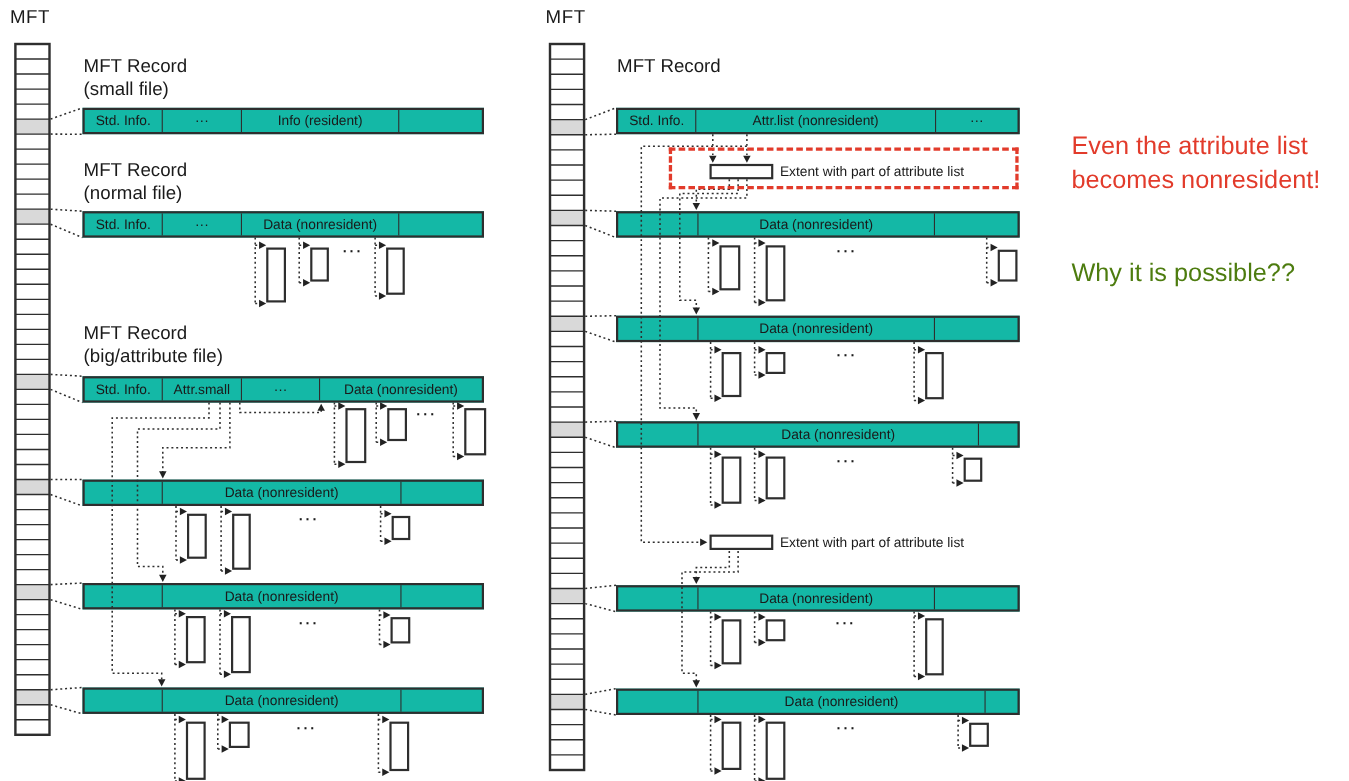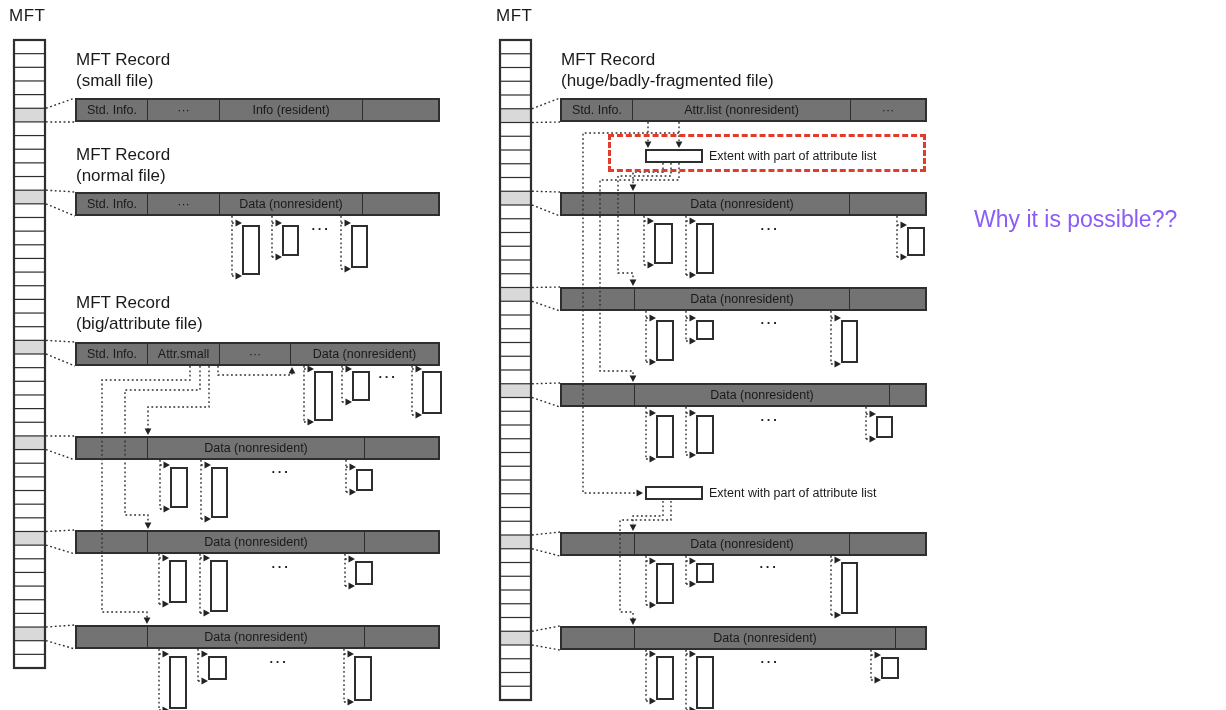--- a/index.html
+++ b/index.html
@@ -2,21 +2,21 @@
 <html><head>
 <meta charset="utf-8">
 <style>
   html,body{margin:0;padding:0;background:#fff;}
   #stage{position:relative;width:1226px;height:710px;background:#fff;overflow:hidden;
          font-family:"Liberation Sans","DejaVu Sans",sans-serif;color:#1a1a1a;}
   .abs{position:absolute;}
   .mft-label{font-size:17px;font-weight:500;letter-spacing:.5px;z-index:20;}
   .rec-title{font-size:17px;line-height:21px;font-weight:500;white-space:nowrap;z-index:20;}
   .record{position:absolute;display:flex;box-sizing:border-box;border:2.2px solid #2e2e2e;
-          background:#737373;z-index:10;}
+          background:#14b8a6;z-index:10;}
   .cell{box-sizing:border-box;border-right:1.8px solid #2e2e2e;display:flex;align-items:center;
         justify-content:center;font-size:12.5px;white-space:nowrap;overflow:visible;}
   .cell:last-child{border-right:none;flex:1;}
   .extent-box{position:absolute;box-sizing:border-box;border:2px solid #2e2e2e;background:#fff;z-index:10;}
   .extent-label{position:absolute;font-size:12.5px;white-space:nowrap;z-index:20;}
   .rdots{position:absolute;width:34px;text-align:center;font-size:13px;font-weight:bold;
          letter-spacing:2px;z-index:20;}
   .red-rect{position:absolute;box-sizing:border-box;border:3px dashed #e23b2b;z-index:40;
             background:transparent;}
   .note{position:absolute;font-size:23px;line-height:31px;font-weight:500;color:#e23b2b;
@@ -378,21 +378,20 @@
     <div>MFT Record</div>
     <div>(normal file)</div>
   </div>
   <div class="abs rec-title" style="left:76px;top:292px">
     <div>MFT Record</div>
     <div>(big/attribute file)</div>
   </div>
 
   <div class="abs rec-title" style="left:561px;top:49px">
     <div>MFT Record</div>
-    <div>(huge/badly-fragmented file)</div>
   </div>
 
   <div class="record" style="left:75px;top:98px;width:365px;height:24px">
     <div class="cell" style="width:71px">Std. Info.</div>
     <div class="cell" style="width:72px">···</div>
     <div class="cell" style="width:143px">Info (resident)</div>
     <div class="cell"></div>
   </div>
   <div class="record" style="left:75px;top:192px;width:365px;height:24px">
     <div class="cell" style="width:71px">Std. Info.</div>
@@ -453,21 +452,25 @@
     <div class="cell"></div>
   </div>
 
   <div class="extent-box" style="left:645px;top:149px;width:58px;height:14px"></div>
   <div class="extent-label" style="left:709px;top:149px">Extent with part of attribute list</div>
   <div class="extent-box" style="left:645px;top:486px;width:58px;height:14px"></div>
   <div class="extent-label" style="left:709px;top:486px">Extent with part of attribute list</div>
 
   <div class="red-rect" style="left: 608px; top: 134px; width: 318px; height: 38px; border-color: rgb(226, 59, 43);"></div>
 
-  <div class="note" style="left: 974px; top: 204px; color: #8b5cf6;">Why it is possible??</div>
+  <div class="note" style="left: 974px; top: 117px; color: rgb(226, 59, 43);">
+    <div>Even the attribute list</div>
+    <div>becomes nonresident!</div>
+  </div>
+  <div class="note" style="left: 974px; top: 232px; color: #4d7c0f;">Why it is possible??</div>
 
   <div class="rdots" style="left:304px;top:221px">···</div>
   <div class="rdots" style="left:371px;top:369px">···</div>
   <div class="rdots" style="left:264px;top:464px">···</div>
   <div class="rdots" style="left:264px;top:559px">···</div>
   <div class="rdots" style="left:262px;top:654px">···</div>
   <div class="rdots" style="left:753px;top:221px">···</div>
   <div class="rdots" style="left:753px;top:315px">···</div>
   <div class="rdots" style="left:753px;top:412px">···</div>
   <div class="rdots" style="left:752px;top:559px">···</div>

